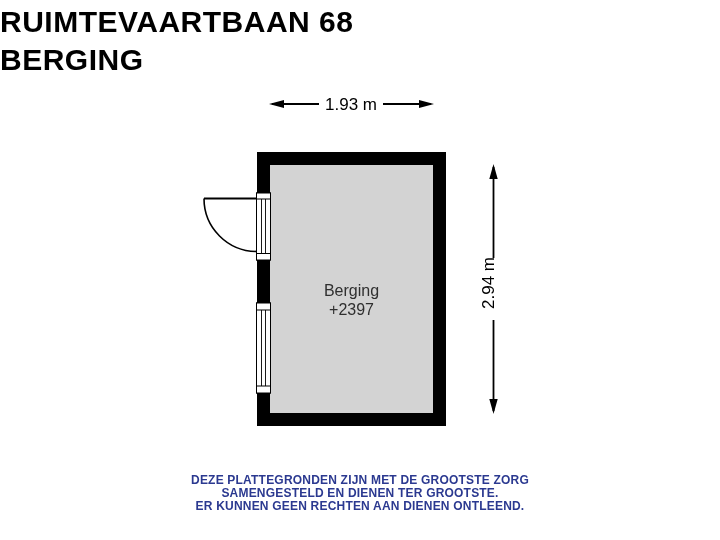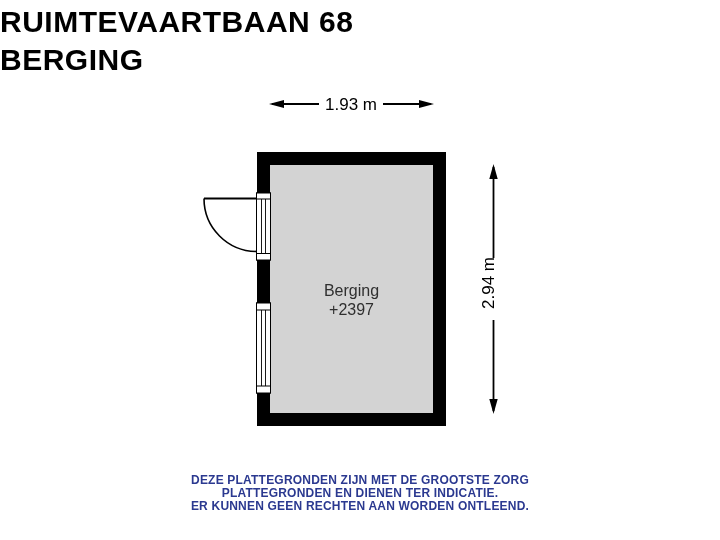--- a/index.html
+++ b/index.html
@@ -103,17 +103,17 @@
       <rect x="482.5" y="258" width="22" height="62" rx="7" fill="#ffffff"></rect>
       <text class="dim-text" x="499.5" y="289" text-anchor="middle" transform="rotate(-90 493.5 289)">2.94 m</text>
     </g>
 
     <text class="room-text" x="351.5" y="296" text-anchor="middle">Berging</text>
     <text class="room-text" x="351.5" y="315" text-anchor="middle">+2397</text>
   </svg>
 
   <div class="footer-block">
     <div>DEZE PLATTEGRONDEN ZIJN MET DE GROOTSTE ZORG</div>
-    <div>PLATTEGRONDEN EN DIENEN TER INDICATIE.</div>
-    <div>ER KUNNEN GEEN RECHTEN AAN WORDEN ONTLEEND.</div>
+    <div>SAMENGESTELD EN DIENEN TER GROOTSTE.</div>
+    <div>ER KUNNEN GEEN RECHTEN AAN DIENEN ONTLEEND.</div>
   </div>
 
 </div>
 
 </body></html>

